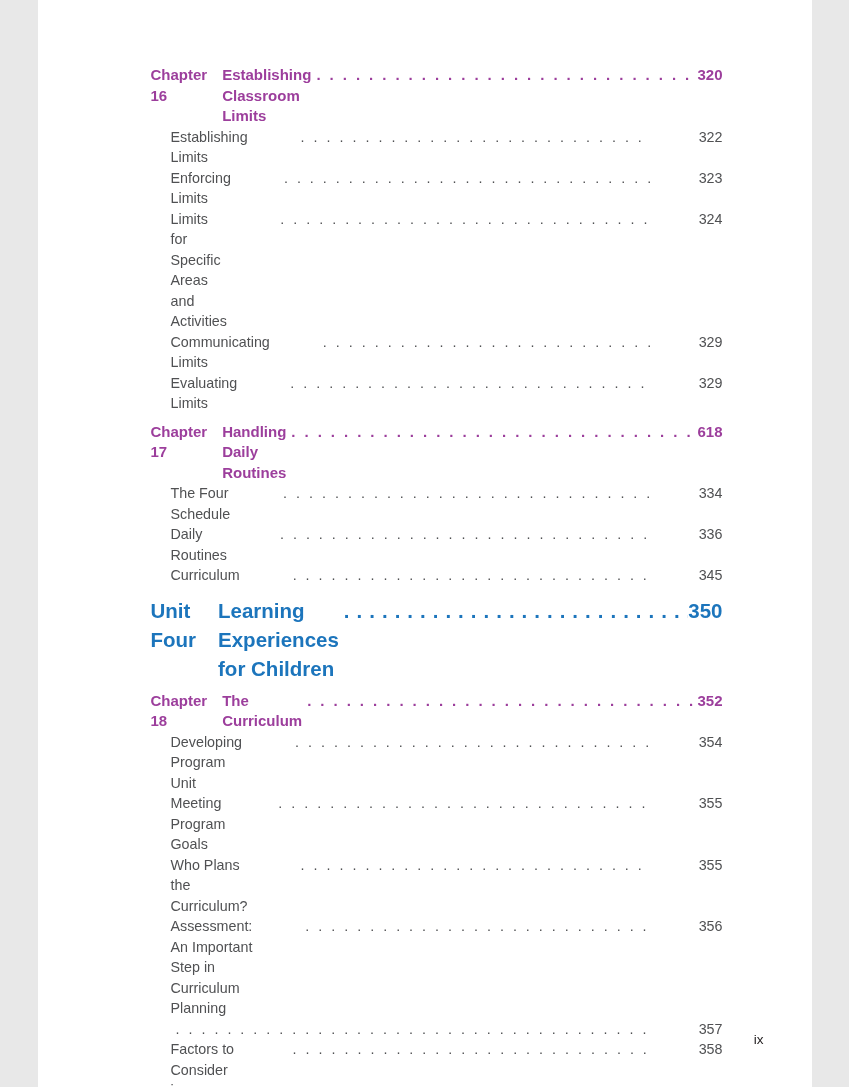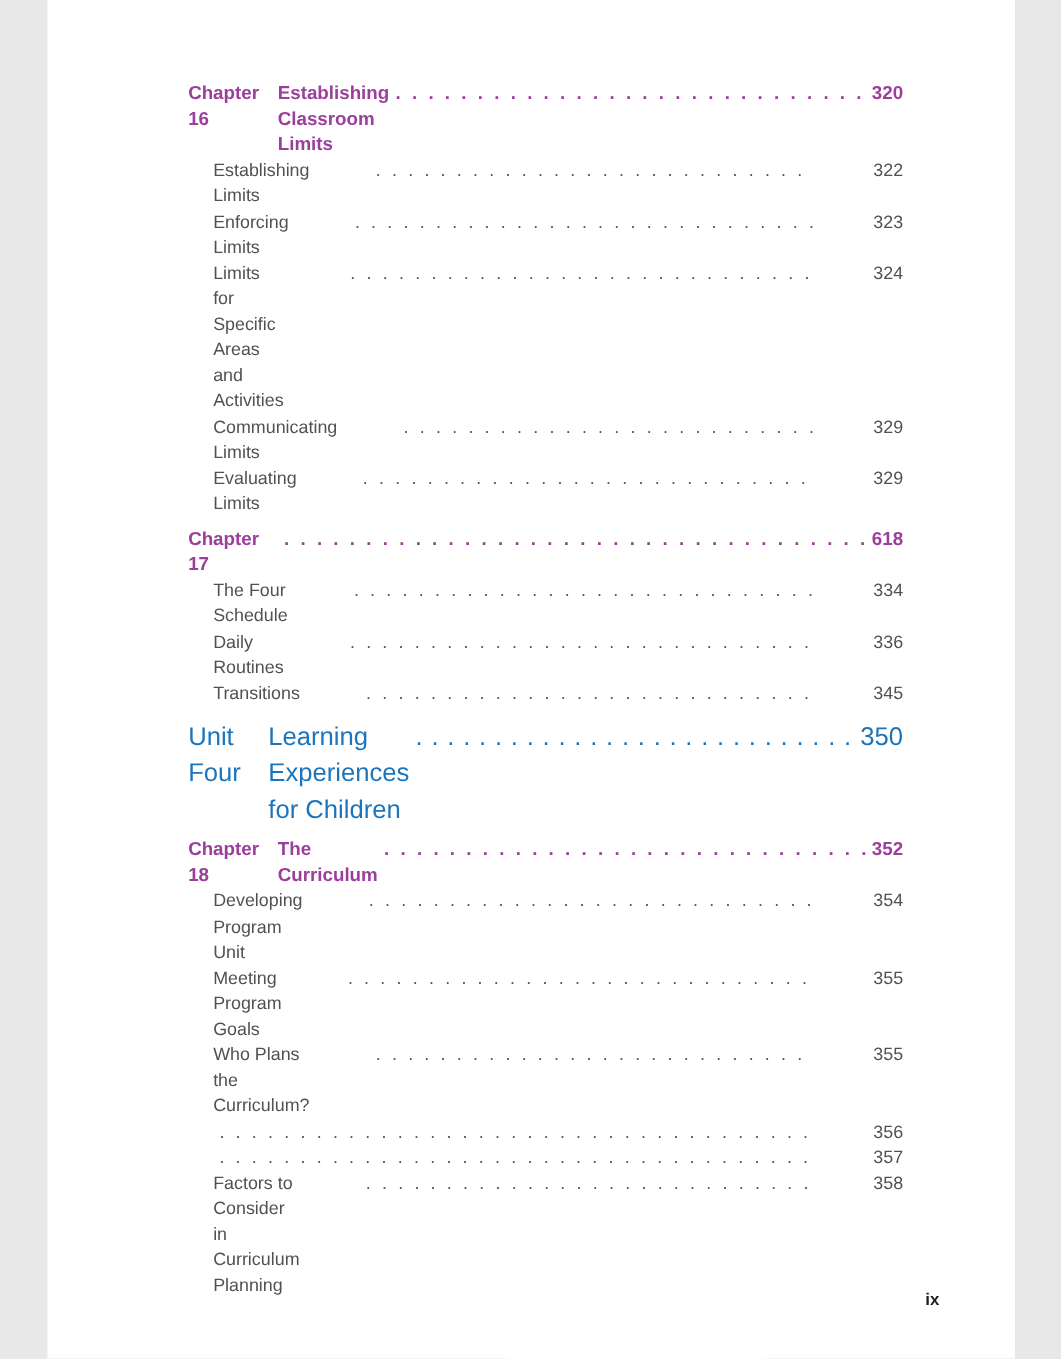--- a/index.html
+++ b/index.html
@@ -48,33 +48,33 @@
   }
   .chapter-row{
     color:var(--chapter-color);
     font-weight:700;
     font-size:15px;
     line-height:20.5px;
     margin-top:8px;
   }
   .unit-row{
     color:var(--unit-color);
-    font-weight:400;
+    font-weight:700;
     font-size:20.5px;
     line-height:29px;
     margin-top:10px;
   }
   .unit-row .leader{letter-spacing:7px;}
   .row-label{margin-right:15px;}
   .unit-row .row-label{margin-right:22px;}
   .folio{
     position:absolute;
-    right:60px;top:1032px;
+    right:48px;top:1032px;
     color:var(--folio-color);
-    font-weight:700;
+    font-weight:400;
     font-size:13.5px;
   }
 </style>
 </head>
 <body>
 
 <div class="page">
   <main class="toc" id="toc-root">
       <div class="row chapter-row">
         <span class="row-label">Chapter 16</span>
@@ -102,35 +102,36 @@
         <span class="leader">........................................................................................................................</span>
         <span class="page-num">329</span>
       </div>
       <div class="row entry-row">
         <span class="row-title">Evaluating Limits</span>
         <span class="leader">........................................................................................................................</span>
         <span class="page-num">329</span>
       </div>
       <div class="row chapter-row">
         <span class="row-label">Chapter 17</span>
+        <span class="row-title">Handling Daily Routines</span>
         <span class="leader">........................................................................................................................</span>
         <span class="page-num">618</span>
       </div>
       <div class="row entry-row">
         <span class="row-title">The Four Schedule</span>
         <span class="leader">........................................................................................................................</span>
         <span class="page-num">334</span>
       </div>
       <div class="row entry-row">
         <span class="row-title">Daily Routines</span>
         <span class="leader">........................................................................................................................</span>
         <span class="page-num">336</span>
       </div>
       <div class="row entry-row">
-        <span class="row-title">Transitions</span>
+        <span class="row-title">Curriculum</span>
         <span class="leader">........................................................................................................................</span>
         <span class="page-num">345</span>
       </div>
       <div class="row unit-row">
         <span class="row-label">Unit Four</span>
         <span class="row-title">Learning Experiences for Children</span>
         <span class="leader">........................................................................................................................</span>
         <span class="page-num">350</span>
       </div>
       <div class="row chapter-row">
@@ -148,20 +149,21 @@
         <span class="row-title">Meeting Program Goals</span>
         <span class="leader">........................................................................................................................</span>
         <span class="page-num">355</span>
       </div>
       <div class="row entry-row">
         <span class="row-title">Who Plans the Curriculum?</span>
         <span class="leader">........................................................................................................................</span>
         <span class="page-num">355</span>
       </div>
       <div class="row entry-row">
+        <span class="row-title">Assessment: An Important Step in Curriculum Planning</span>
         <span class="leader">........................................................................................................................</span>
         <span class="page-num">356</span>
       </div>
       <div class="row entry-row">
         <span class="leader">........................................................................................................................</span>
         <span class="page-num">357</span>
       </div>
       <div class="row entry-row">
         <span class="row-title">Factors to Consider in Curriculum Planning</span>
         <span class="leader">........................................................................................................................</span>

